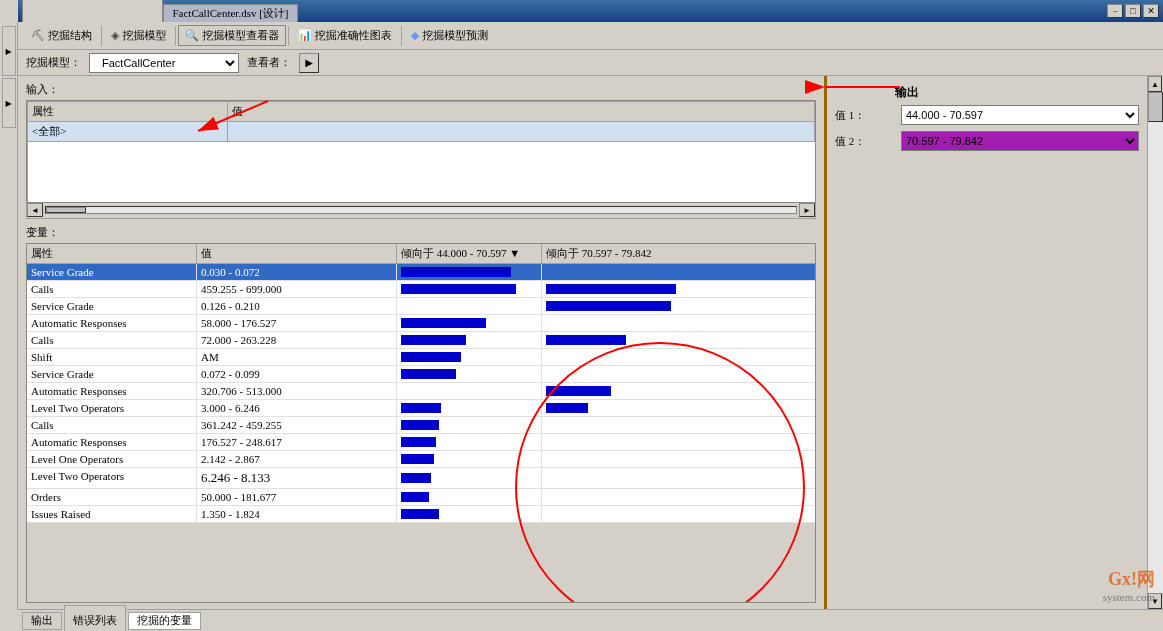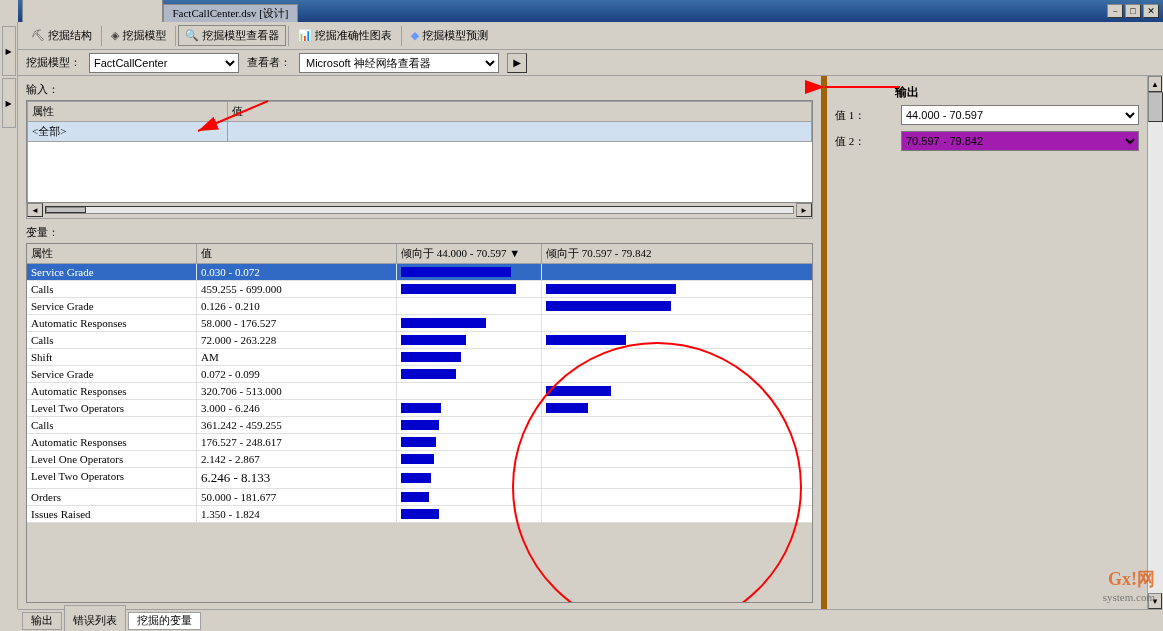--- a/index.html
+++ b/index.html
@@ -60,33 +60,30 @@
     </div>
     <div style="width:1px; height:20px; background:#a0a0a0;"></div>
     <div style="display:flex; align-items:center; gap:3px; padding:2px 6px; font-size:11px; border:1px solid transparent; cursor:pointer;">
       <span style="color:#6699ff;">◆</span>
       <span>挖掘模型预测</span>
     </div>
   </div>
 
   <div style="position:absolute; top:50px; left:18px; right:0; height:26px; background:#d4d0c8; border-bottom:1px solid #a0a0a0; display:flex; align-items:center; padding:0 8px; gap:8px;">
     <span style="font-size:11px;">挖掘模型：</span>
-    <select style="font-size:11px; height:20px; background:white; border:1px solid #7a7a7a; padding:0 0; min-width:150px;">
+    <select style="font-size:11px; height:20px; background:white; border:1px solid #7a7a7a; padding:0 8px; min-width:150px;">
       <option>FactCallCenter</option>
     </select>
     <span style="font-size:11px;">查看者：</span>
-    <select style="font-size:11px; height:20px; background:white; border:1px solid #7a7a7a; padding:0 2px; min-width:200px;">
-      <option>Microsoft 神经网络查看器</option>
-    </select>
     <div style="width:20px; height:20px; background:#d4d0c8; border:1px outset #888; display:flex; align-items:center; justify-content:center; cursor:pointer; font-size:10px;">▶</div>
   </div>
 
   <div style="position:absolute; top:76px; left:18px; right:0; bottom:22px; display:flex;">
 
-    <div style="flex:1; display:flex; flex-direction:column; overflow:hidden; border-right:6px solid #a16207; position:relative;">
+    <div style="flex:1; display:flex; flex-direction:column; overflow:hidden; border-right:3px solid #a16207; position:relative;">
 
       <div style="padding:6px 8px 0 8px;">
         <div style="font-size:11px; margin-bottom:3px;">输入：</div>
 
         <div style="position:absolute; top:20px; left:170px; pointer-events:none; z-index:10;">
           <svg width="100" height="60" style="overflow:visible;">
             <defs>
               <marker id="arrowhead1" markerWidth="10" markerHeight="7" refX="10" refY="3.5" orient="auto">
                 <polygon points="0 0, 10 3.5, 0 7" fill="red"></polygon>
               </marker>

